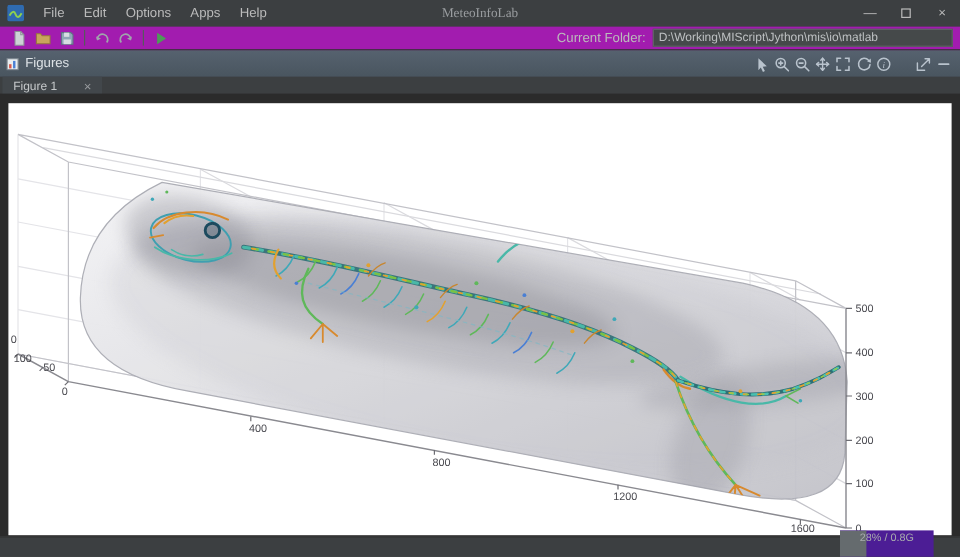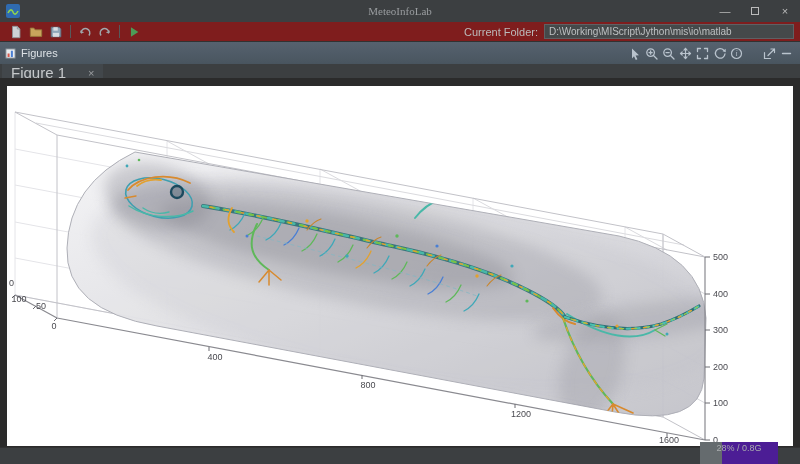--- a/index.html
+++ b/index.html
@@ -11,39 +11,39 @@
   .titlebar { position:relative; height:22px; display:flex; align-items:center; padding-left:6px; background:#3c3f41; }
   .app-icon { width:14px; height:14px; margin-right:8px; flex:0 0 auto; }
   .menus { display:flex; z-index:2; }
   .menu-item { padding:3px 8px; font-size:11px; color:#bbbbbb; cursor:default; }
   .titlebar-title { position:absolute; left:0; right:0; top:0; height:22px; line-height:22px; text-align:center; font-size:11px; color:#9a9da0;font-family:Liberation Serif, serif; }
   .win-controls { margin-left:auto; display:flex; z-index:2; }
   .win-btn { width:30px; height:22px; display:flex; align-items:center; justify-content:center; color:#bbbbbb; font-size:11px; }
   .maxbox { width:8px; height:8px; border:1px solid #bbbbbb; display:block; }
 
   
-  .toolbar { height:20px; display:flex; align-items:center; padding:0 6px; background:#7f1d1d; border-bottom:1px solid #323232; }
+  .toolbar { height:20px; display:flex; align-items:center; padding:0 6px; background:#a21caf; border-bottom:1px solid #323232; }
   .tool-btn { width:20px; height:18px; display:flex; align-items:center; justify-content:center; }
   .sep { width:1px; height:13px; background:#565a5c; margin:0 4px; }
   .current-folder { margin-left:auto; display:flex; align-items:center; }
   .cf-label { font-size:11px; color:#bbbbbb; margin-right:6px; }
   .cf-input { width:250px; height:15px; background:#45494a; border:1px solid #5e6164; color:#bdc0c2; font-size:10px; padding:0 4px; font-family:"Liberation Sans",sans-serif; }
 
   
   .figures-header { height:16px; background:linear-gradient(#56626f,#49555f); display:flex; align-items:center; padding:11px 5px; }
   .fh-icon { width:11px; height:11px; margin-right:5px; flex:0 0 auto; }
   .fh-title { font-size:11px; color:#dde2e6; }
   .fh-tools { margin-left:auto; display:flex; align-items:center; }
   .fh-btn { width:17px; height:15px; display:flex; align-items:center; justify-content:center; }
   .fh-gap { width:16px; }
 
   
   .tab-bar { height:20px; background:#3c3f41; display:flex; align-items:stretch; padding-left:2px; border-bottom:1px solid #323232; }
   .tab { display:flex; align-items:center; padding:0 9px; background:#42474b; border-bottom:2px solid #4a88c7; }
-  .tab-label { font-size:15px; color:#c5c8ca; margin-right:22px; }
+  .tab-label { font-size:10px; color:#c5c8ca; margin-right:22px; }
   .tab-close { font-size:11px; color:#9a9da0; }
 
   
   .content { position:absolute; top:78px; left:0; right:0; bottom:17px; background:#2b2b2b; }
   .figure-area { position:absolute; left:7px; top:8px; width:786px; height:360px; background:#ffffff; }
   .figure-area svg { display:block; }
 
   
   .statusbar { position:absolute; left:0; right:0; bottom:0; height:17px; background:#3c3f41; border-top:1px solid #323232; display:flex; align-items:center; justify-content:flex-end; }
   .memory { position:relative; width:78px; height:29px; background:#4c1d95; margin-right:22px; overflow:hidden;margin-left:16px; }
@@ -53,20 +53,27 @@
 </head>
 <body>
 
 <div class="window">
 
   <div class="titlebar">
     <svg class="app-icon" viewBox="0 0 14 14">
       <rect width="14" height="14" rx="2" fill="#2f6bb0"></rect>
       <path d="M2 9c2-4 4-4 5-1s3 3 5-1" stroke="#8fd14f" stroke-width="1.6" fill="none"></path>
     </svg>
+    <div class="menus">
+      <span class="menu-item">File</span>
+      <span class="menu-item">Edit</span>
+      <span class="menu-item">Options</span>
+      <span class="menu-item">Apps</span>
+      <span class="menu-item">Help</span>
+    </div>
     <div class="titlebar-title">MeteoInfoLab</div>
     <div class="win-controls">
       <span class="win-btn">—</span>
       <span class="win-btn">
           <span class="maxbox"></span>
         </span>
       <span class="win-btn">×</span>
     </div>
   </div>
 

